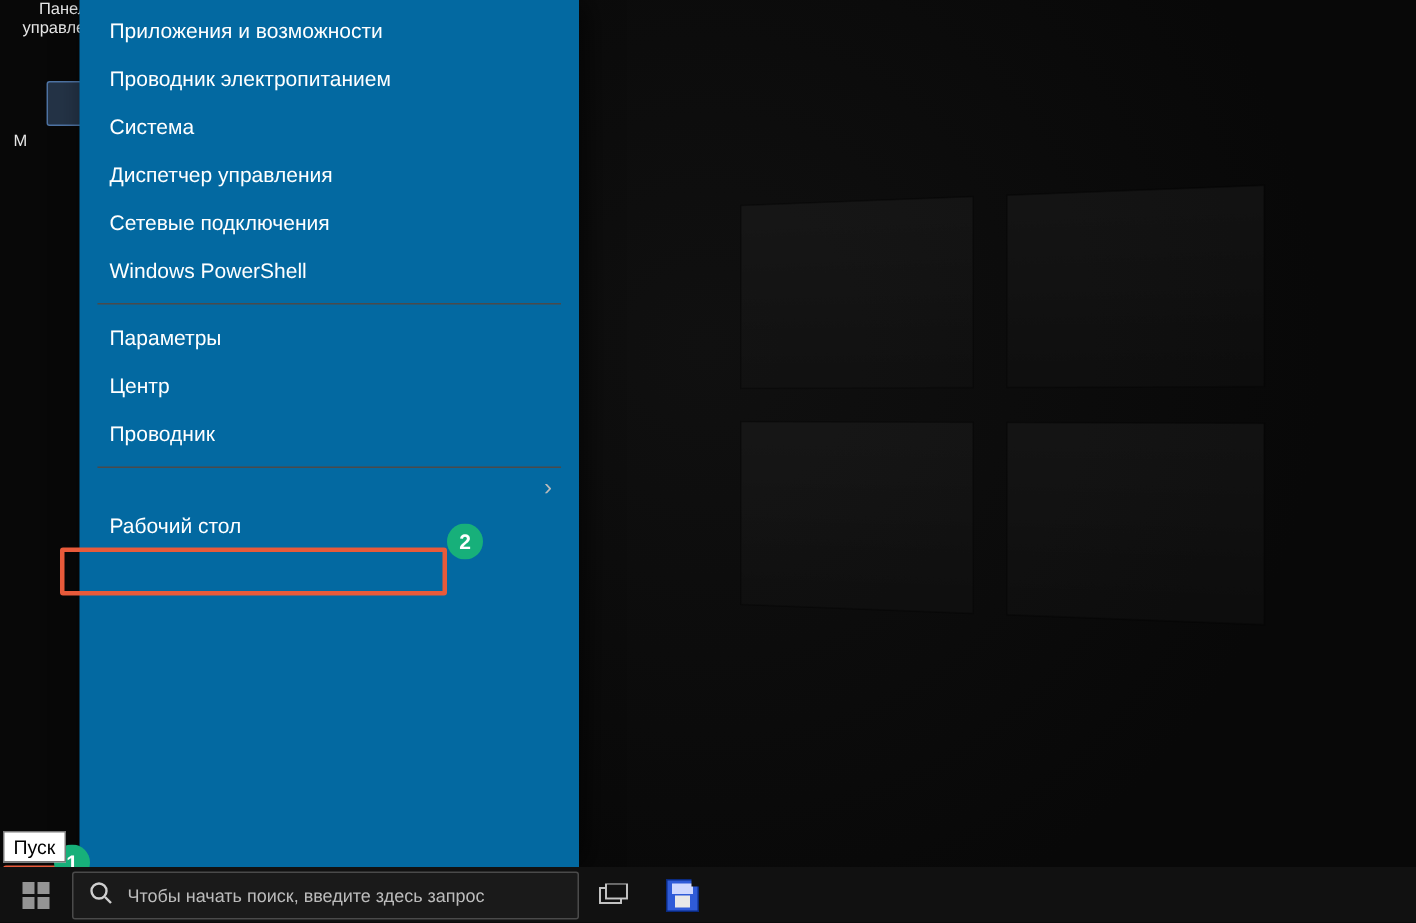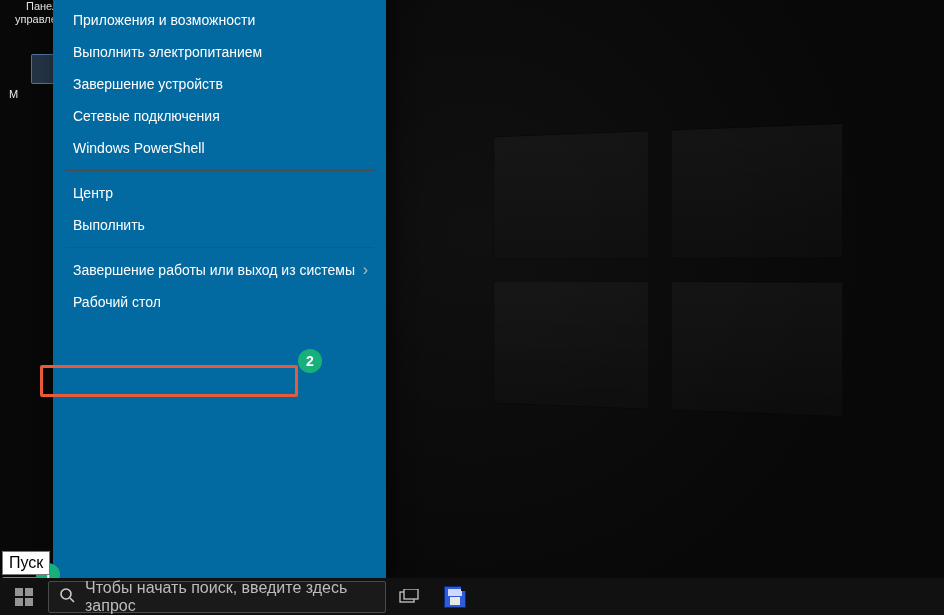--- a/index.html
+++ b/index.html
@@ -46,37 +46,37 @@
   .badge {
     position:absolute; width:24px; height:24px; border-radius:50%;
     background:#17b07a; color:#fff; font-weight:600; font-size:14px;
     display:flex; align-items:center; justify-content:center; border:2px solid #fff0;
     pointer-events:none;
   }
 
   
   .tooltip {
     position:absolute; left:2px; bottom:40px; background:#fff; color:#000;
-    font-size:16px; padding:2px 6px; border:1px solid #7a7a7a;
+    font-size:13px; padding:2px 6px; border:1px solid #7a7a7a;
   }
 
   
   .taskbar {
     position:absolute; left:0; right:0; bottom:0; height:37px;
     background:#111; display:flex; align-items:center;
   }
   .tb-btn { height:37px; display:flex; align-items:center; justify-content:center; }
   .start-btn { width:48px; }
   .start-glyph { width:18px; height:18px; display:grid; grid-template:1fr 1fr/1fr 1fr; gap:2px; opacity:.55;}
   .start-glyph span{ background:#fff; }
 
   .search-box {
     flex: 0 0 338px; height:32px; margin-left:0; display:flex; align-items:center;
     border:1px solid #4a4a4a; border-radius:2px; background:#1a1a1a;
-    padding:0 10px; gap:10px; color:#bcbcbc; font-size:16px;
+    padding:0 10px; gap:10px; color:#bcbcbc; font-size:12px;
   }
   .search-box .mag { font-size:15px; }
 
   .taskview { width:46px; }
   .taskview svg { opacity:.85; }
 
   .app-icon { width:46px; }
   .floppy {
     width:22px; height:22px; background:#2f5bd8; position:relative; border:1px solid #0a2a80;
   }
@@ -99,34 +99,35 @@
 
 <div class="desk-frag">
   <div class="lbl">Панель
 управления</div>
   <div class="sel"></div>
   <div class="lbl2">M</div>
 </div>
 
 <div class="winx">
   <div class="item">Приложения и возможности</div>
-  <div class="item">Выполнить электропитанием</div>
-  <div class="item">Завершение устройств</div>
+  <div class="item">Проводник электропитанием</div>
+  <div class="item">Система</div>
+  <div class="item">Диспетчер управления</div>
   <div class="item">Сетевые подключения</div>
   <div class="item">Windows PowerShell</div>
 
   <div class="sep"></div>
 
+  <div class="item">Параметры</div>
   <div class="item">Центр</div>
-  <div class="item">Выполнить</div>
+  <div class="item">Проводник</div>
 
   <div class="sep"></div>
 
   <div class="item">
-    <span>Завершение работы или выход из системы</span>
     <span class="chevron">›</span>
   </div>
   <div class="item">Рабочий стол</div>
 </div>
 
 <div class="anno-box" style="left:40px; top:365px; width:258px; height:32px;"></div>
 <div class="badge" style="left:298px; top:349px;">2</div>
 
 <div class="anno-box" style="left:2px; bottom:2px; width:44px; height:36px;"></div>
 <div class="badge" style="left:36px; bottom:28px;">1</div>

